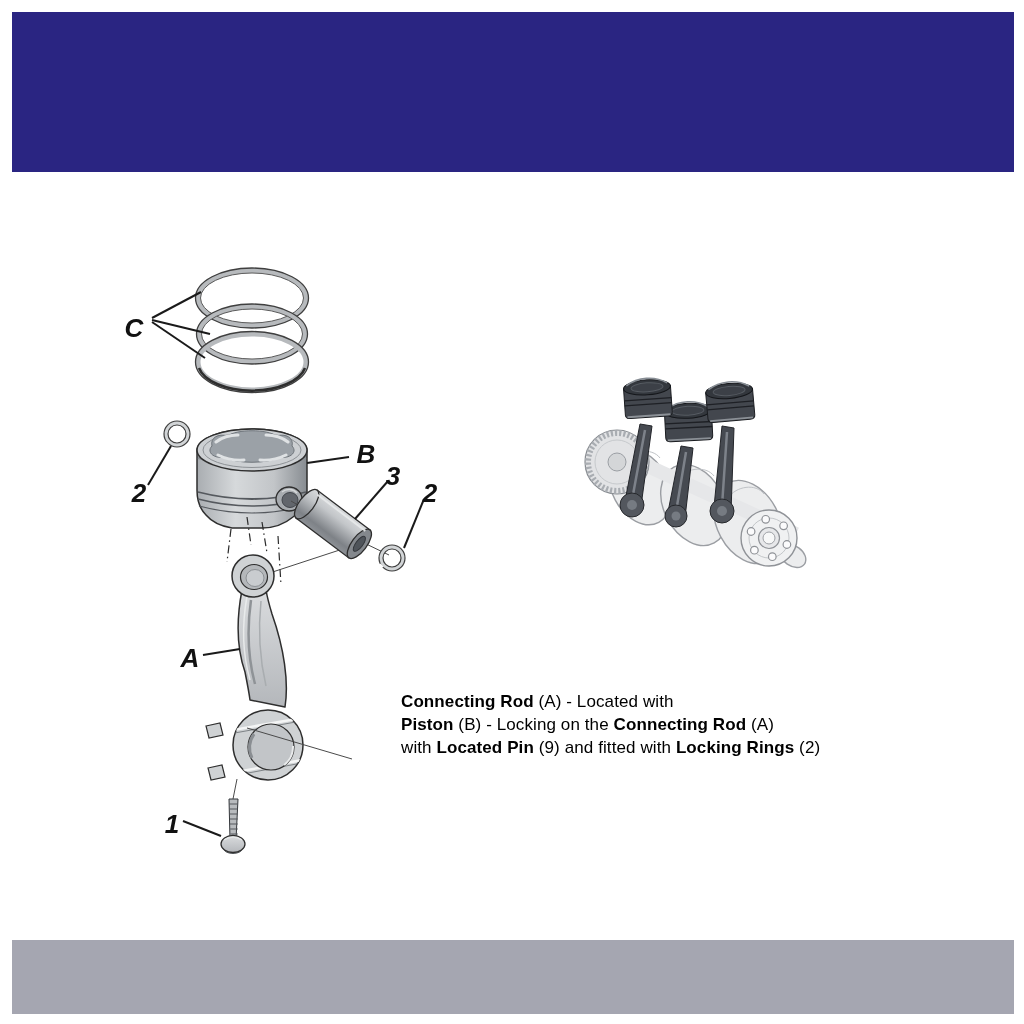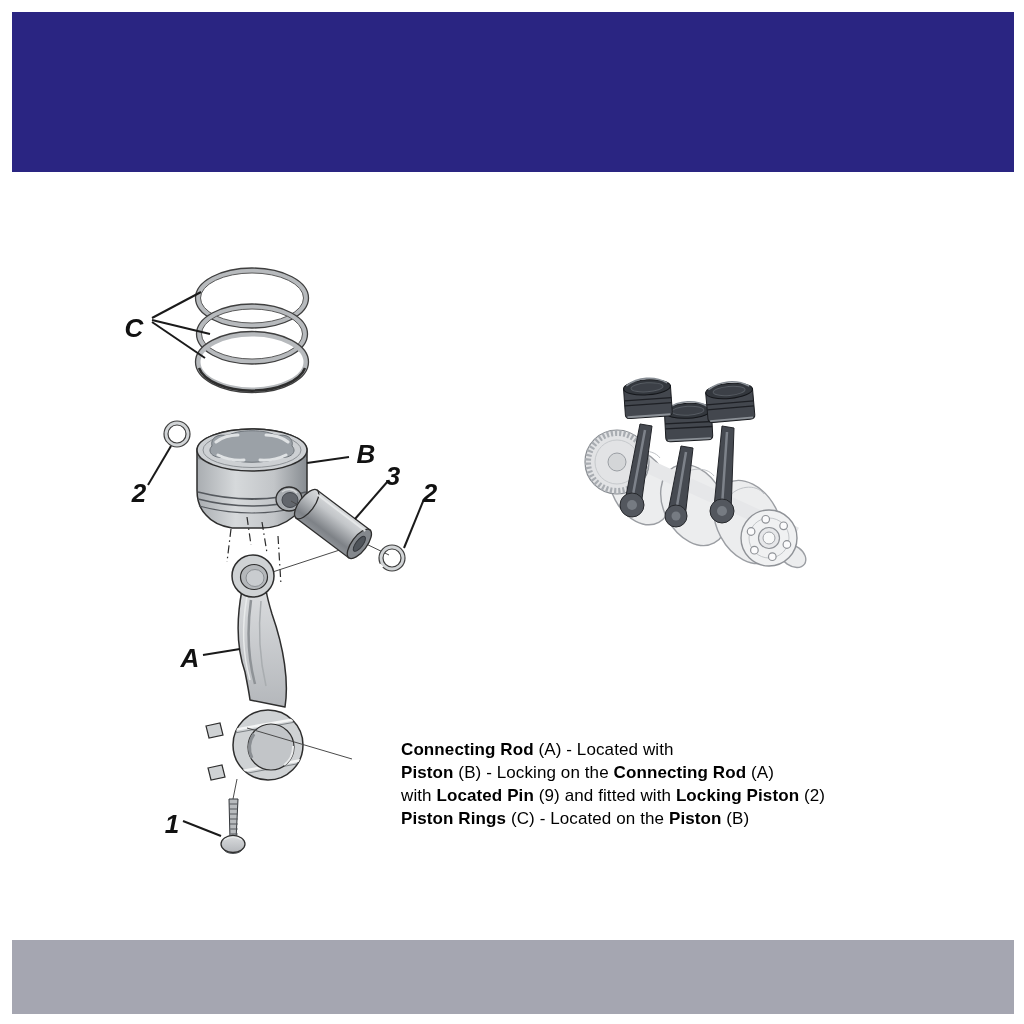--- a/index.html
+++ b/index.html
@@ -1,21 +1,21 @@
 <!DOCTYPE html>
 <html><head>
 <meta charset="utf-8">
 <style>
   html,body{margin:0;padding:0;background:#fff;}
   body{width:1024px;height:1024px;font-family:"Liberation Sans",sans-serif;}
   .page{position:relative;width:1024px;height:1024px;background:#fff;overflow:hidden;}
   .header-bar{position:absolute;left:12px;top:12px;width:1002px;height:160px;}
   .footer-bar{position:absolute;left:12px;top:940px;width:1002px;height:74px;}
   svg.art{position:absolute;left:0;top:0;width:1024px;height:1024px;}
-  .caption{position:absolute;left:401px;top:690px;font-size:17px;line-height:23px;color:#000;letter-spacing:0.1px;margin-top:48px;}
+  .caption{position:absolute;left:401px;top:690px;font-size:17px;line-height:23px;color:#000;letter-spacing:0.1px;}
   .caption .b{font-weight:bold;}
   .labels text{font-family:"Liberation Sans",sans-serif;font-weight:bold;font-style:italic;font-size:26px;fill:#111;}
 </style>
 </head>
 <body>
 
 <div class="page">
 
   <div class="header-bar" style="background: rgb(42, 37, 130);"></div>
   <div class="footer-bar" style="background: rgb(165, 166, 177);"></div>
@@ -208,17 +208,16 @@
       <text x="393" y="485" text-anchor="middle">3</text>
       <text x="430" y="502" text-anchor="middle">2</text>
       <text x="190" y="667" text-anchor="middle">A</text>
       <text x="172" y="833" text-anchor="middle">1</text>
     </g>
   </svg>
 
   <div class="caption">
       <div class="cap-line"><span class="b">Connecting Rod</span><span> (A) - Located with</span></div>
       <div class="cap-line"><span class="b">Piston</span><span> (B) - Locking on the </span><span class="b">Connecting Rod</span><span> (A)</span></div>
-      <div class="cap-line"><span>with </span><span class="b">Located Pin</span><span> (9) and fitted with </span><span class="b">Locking Piston</span><span> (2)</span></div>
-      <div class="cap-line"><span class="b">Piston Rings</span><span> (C) - Located on the </span><span class="b">Piston</span><span> (B)</span></div>
+      <div class="cap-line"><span>with </span><span class="b">Located Pin</span><span> (9) and fitted with </span><span class="b">Locking Rings</span><span> (2)</span></div>
     </div>
 
 </div>
 
 </body></html>

